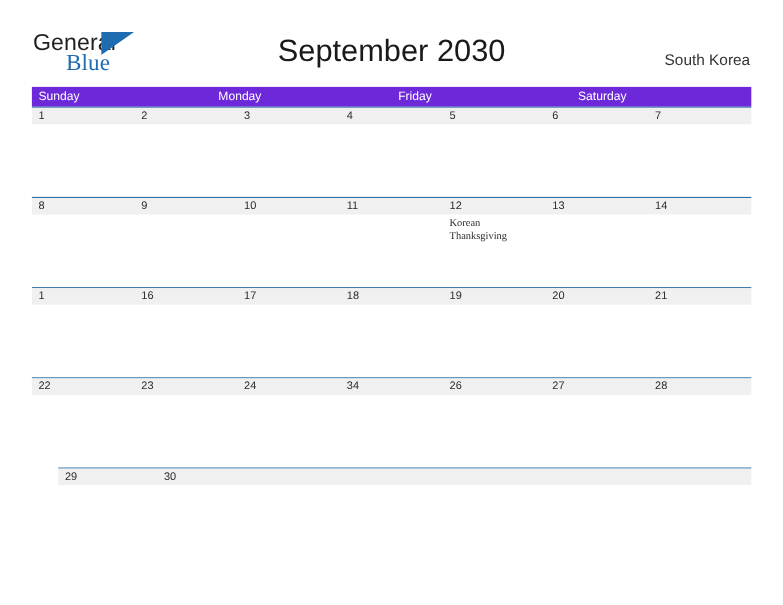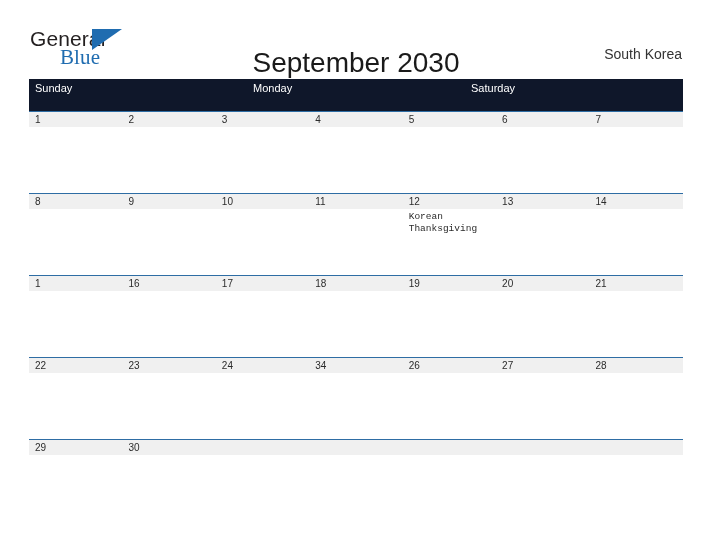--- a/index.html
+++ b/index.html
@@ -58,21 +58,21 @@
 
   .month-title {
     position: absolute;
     left: 0;
     right: 0;
     top: 30px;
     text-align: center;
     font-size: 28px;
     color: #1a1a1a;
     font-weight: normal;
-    margin: 17px;
+    margin: 0;
     font-family: "Liberation Sans", sans-serif;
   }
 
   .region-label {
     position: absolute;
     right: 30px;
     top: 46px;
     font-size: 14px;
     color: #333333;
     font-family: "Liberation Sans", sans-serif;
@@ -81,22 +81,22 @@
   
   .calendar {
     position: absolute;
     left: 29px;
     top: 79px;
     width: 654px;
   }
 
   .weekday-header {
     display: flex;
-    background: #0f172a;
-    height: 32px;
+    background: #6d28d9;
+    height: 18px;
   }
   .weekday-cell {
     flex: 1 1 0;
     color: #ffffff;
     font-size: 11px;
     line-height: 18px;
     padding-left: 6px;
     box-sizing: border-box;
     font-family: "Liberation Sans", sans-serif;
     white-space: nowrap;
@@ -134,26 +134,26 @@
   .day-cell-body {
     flex: 1 1 0;
     padding-left: 6px;
     padding-top: 2px;
     box-sizing: border-box;
   }
   .event-text {
     font-size: 9.5px;
     line-height: 12px;
     color: #2b2b2b;
-    font-family: Liberation Mono, monospace;
+    font-family: Liberation Serif, serif;
     max-width: 72px;
   }
 
   .week-row.tall { height: 81px; }
-  .week-row.short { height: 34px; }
+  .week-row.short { height: 34px; margin-left: 24px; }
 </style>
 </head>
 <body>
 
 <div class="page-header">
 
   <div class="logo">
     <span class="logo-general">General</span>
     <span class="logo-flag">
       <svg width="30" height="21" viewBox="0 0 30 21" xmlns="http://www.w3.org/2000/svg">
@@ -165,20 +165,21 @@
 
   <h1 class="month-title">September 2030</h1>
 
   <div class="region-label">South Korea</div>
 </div>
 
 <div class="calendar">
   <div class="weekday-header">
     <div class="weekday-cell">Sunday</div>
     <div class="weekday-cell">Monday</div>
+    <div class="weekday-cell">Friday</div>
     <div class="weekday-cell">Saturday</div>
   </div>
 
   <div class="week-row tall">
     <div class="daynum-band">
       <div class="day-cell-num">1</div>
       <div class="day-cell-num">2</div>
       <div class="day-cell-num">3</div>
       <div class="day-cell-num">4</div>
       <div class="day-cell-num">5</div>

